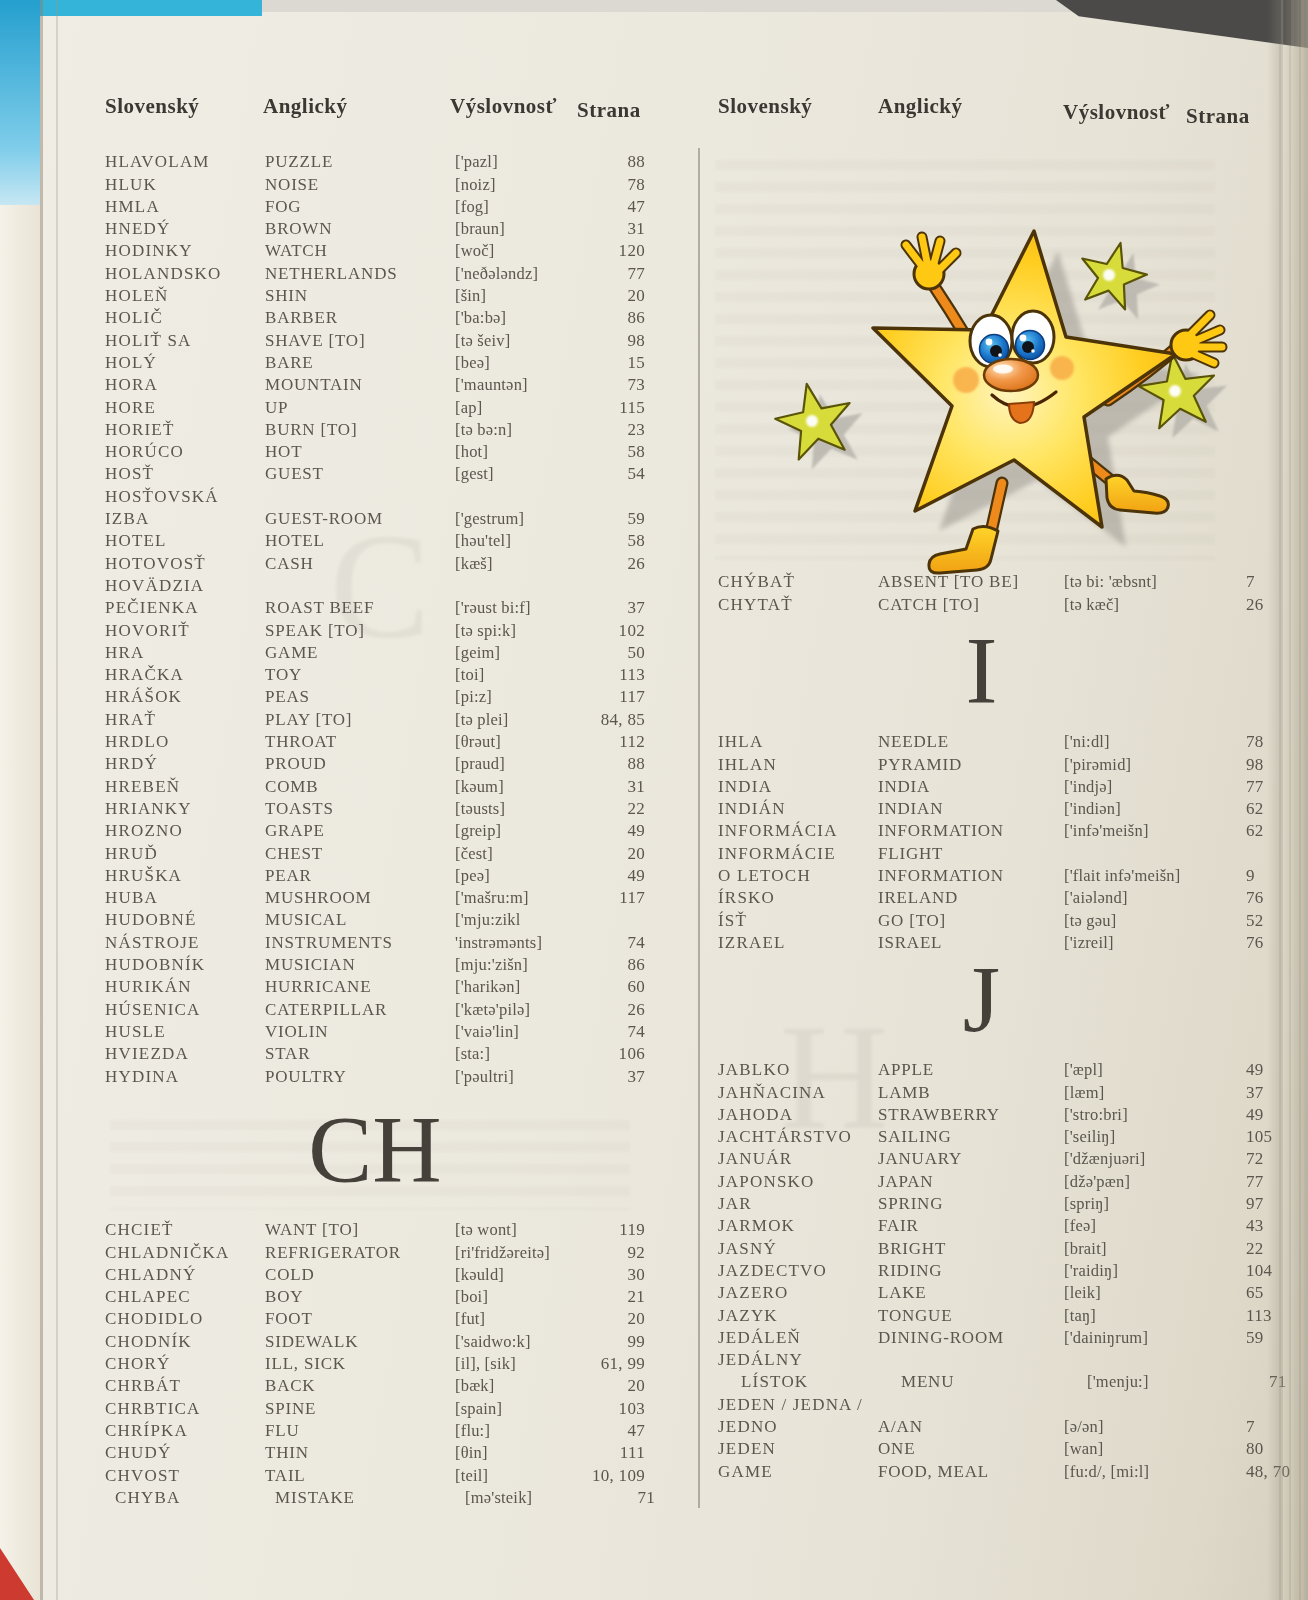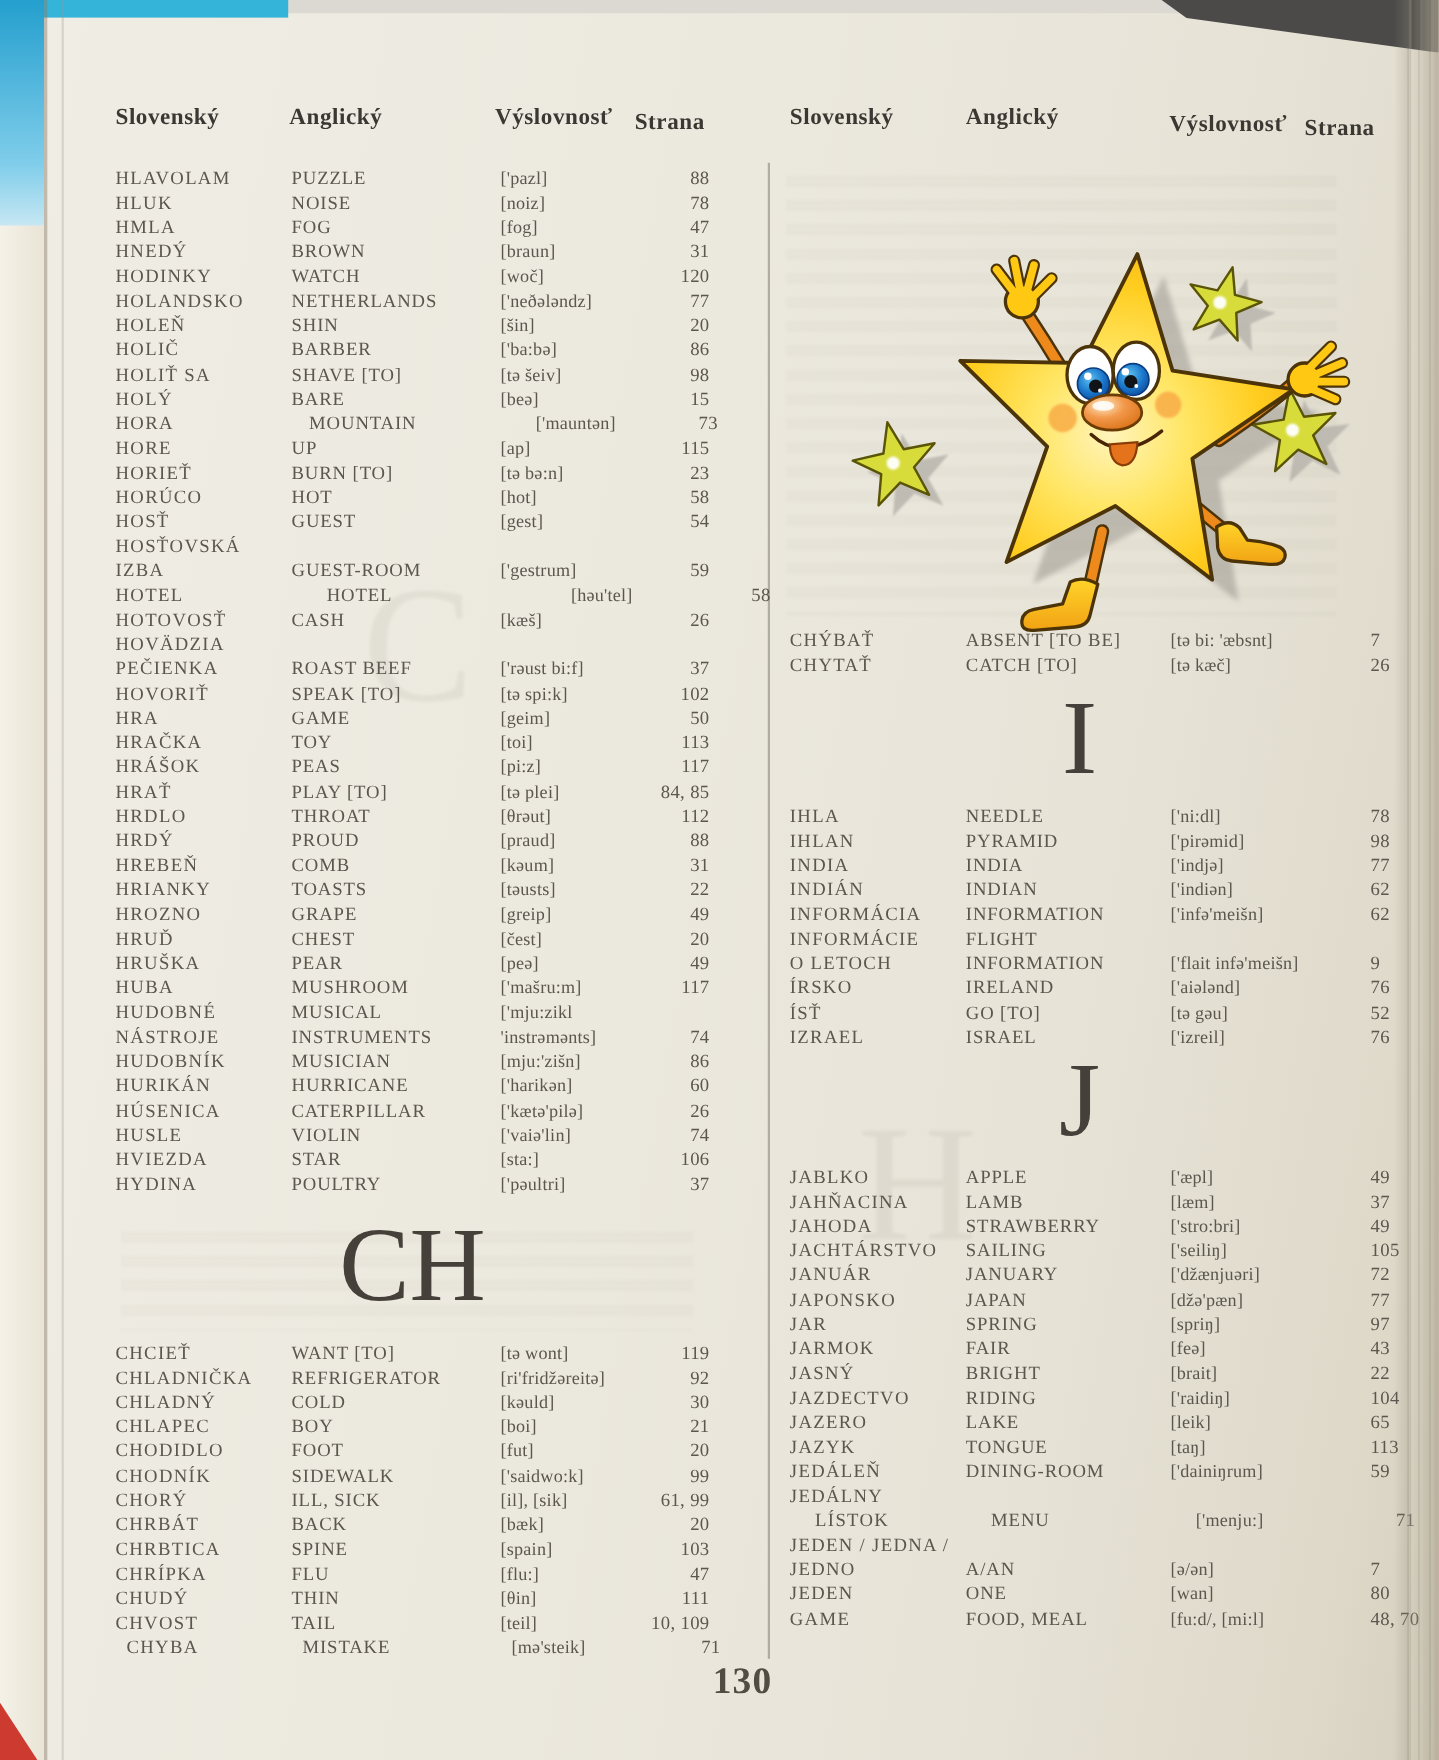--- a/index.html
+++ b/index.html
@@ -124,21 +124,21 @@
         <span class="cell en">SHAVE [TO]</span>
         <span class="cell pron">[tə šeiv]</span>
         <span class="cell strana">98</span>
       </div>
       <div class="dict-row" style="left: 105px; width: 540px; top: 350.7px; grid-template-columns: 160px 190px 132px 1fr;">
         <span class="cell sk">HOLÝ</span>
         <span class="cell en">BARE</span>
         <span class="cell pron">[beə]</span>
         <span class="cell strana">15</span>
       </div>
-      <div class="dict-row" style="left: 105px; width: 540px; top: 373px; grid-template-columns: 160px 190px 132px 1fr; gap: 16px;">
+      <div class="dict-row" style="left: 105px; width: 540px; top: 373px; grid-template-columns: 160px 190px 132px 1fr;">
         <span class="cell sk">HORA</span>
         <span class="cell en">MOUNTAIN</span>
         <span class="cell pron">['mauntən]</span>
         <span class="cell strana">73</span>
       </div>
       <div class="dict-row" style="left: 105px; width: 540px; top: 395.3px; grid-template-columns: 160px 190px 132px 1fr;">
         <span class="cell sk">HORE</span>
         <span class="cell en">UP</span>
         <span class="cell pron">[ap]</span>
         <span class="cell strana">115</span>
@@ -166,21 +166,21 @@
         <span class="cell en"></span>
         <span class="cell pron"></span>
         <span class="cell strana"></span>
       </div>
       <div class="dict-row" style="left: 105px; width: 540px; top: 506.8px; grid-template-columns: 160px 190px 132px 1fr;">
         <span class="cell sk">IZBA</span>
         <span class="cell en">GUEST-ROOM</span>
         <span class="cell pron">['gestrum]</span>
         <span class="cell strana">59</span>
       </div>
-      <div class="dict-row" style="left: 105px; width: 540px; top: 529.1px; grid-template-columns: 160px 190px 132px 1fr; gap: 32px;">
+      <div class="dict-row" style="left: 105px; width: 540px; top: 529.1px; grid-template-columns: 160px 190px 132px 1fr;">
         <span class="cell sk">HOTEL</span>
         <span class="cell en">HOTEL</span>
         <span class="cell pron">[həu'tel]</span>
         <span class="cell strana">58</span>
       </div>
       <div class="dict-row" style="left: 105px; width: 540px; top: 551.4px; grid-template-columns: 160px 190px 132px 1fr;">
         <span class="cell sk">HOTOVOSŤ</span>
         <span class="cell en">CASH</span>
         <span class="cell pron">[kæš]</span>
         <span class="cell strana">26</span>
@@ -703,21 +703,20 @@
         <line x1="422" y1="152" x2="452" y2="152"></line>
           <line x1="419" y1="157" x2="444" y2="168"></line>
       </g>
       <circle cx="416" cy="150" r="11.5" fill="#ffc913"></circle>
     </g>
 
     <path fill="url(#gBoot)" stroke="#4c3408" stroke-width="3" stroke-linejoin="round" d="M228,336 L221,364 Q219,374 207,375 L170,378 Q158,379 159,369 Q160,361 170,359 L196,354 L203,334 Q214,328 228,336 Z"></path>
     <path fill="url(#gBoot)" stroke="#4c3408" stroke-width="3" stroke-linejoin="round" d="M336,284 Q348,276 357,285 L364,296 Q378,297 390,301 Q400,304 398,312 Q396,319 384,318 L350,315 Q339,314 337,303 Z"></path>
   </svg>
 
-  <div id="footer-page-number">130</div>
 
   <div class="edge" id="top-strip"></div>
   <div class="edge" id="cyan-strip"></div>
   <div class="edge" id="left-blue"></div>
   <div class="edge" id="left-underpage"></div>
   <div class="edge" id="left-crease"></div>
   <div class="edge" id="left-crease2"></div>
   <div class="edge" id="dark-corner"></div>
   <div class="edge" id="right-curve"></div>
   <div class="edge" id="right-pagestack"></div>

